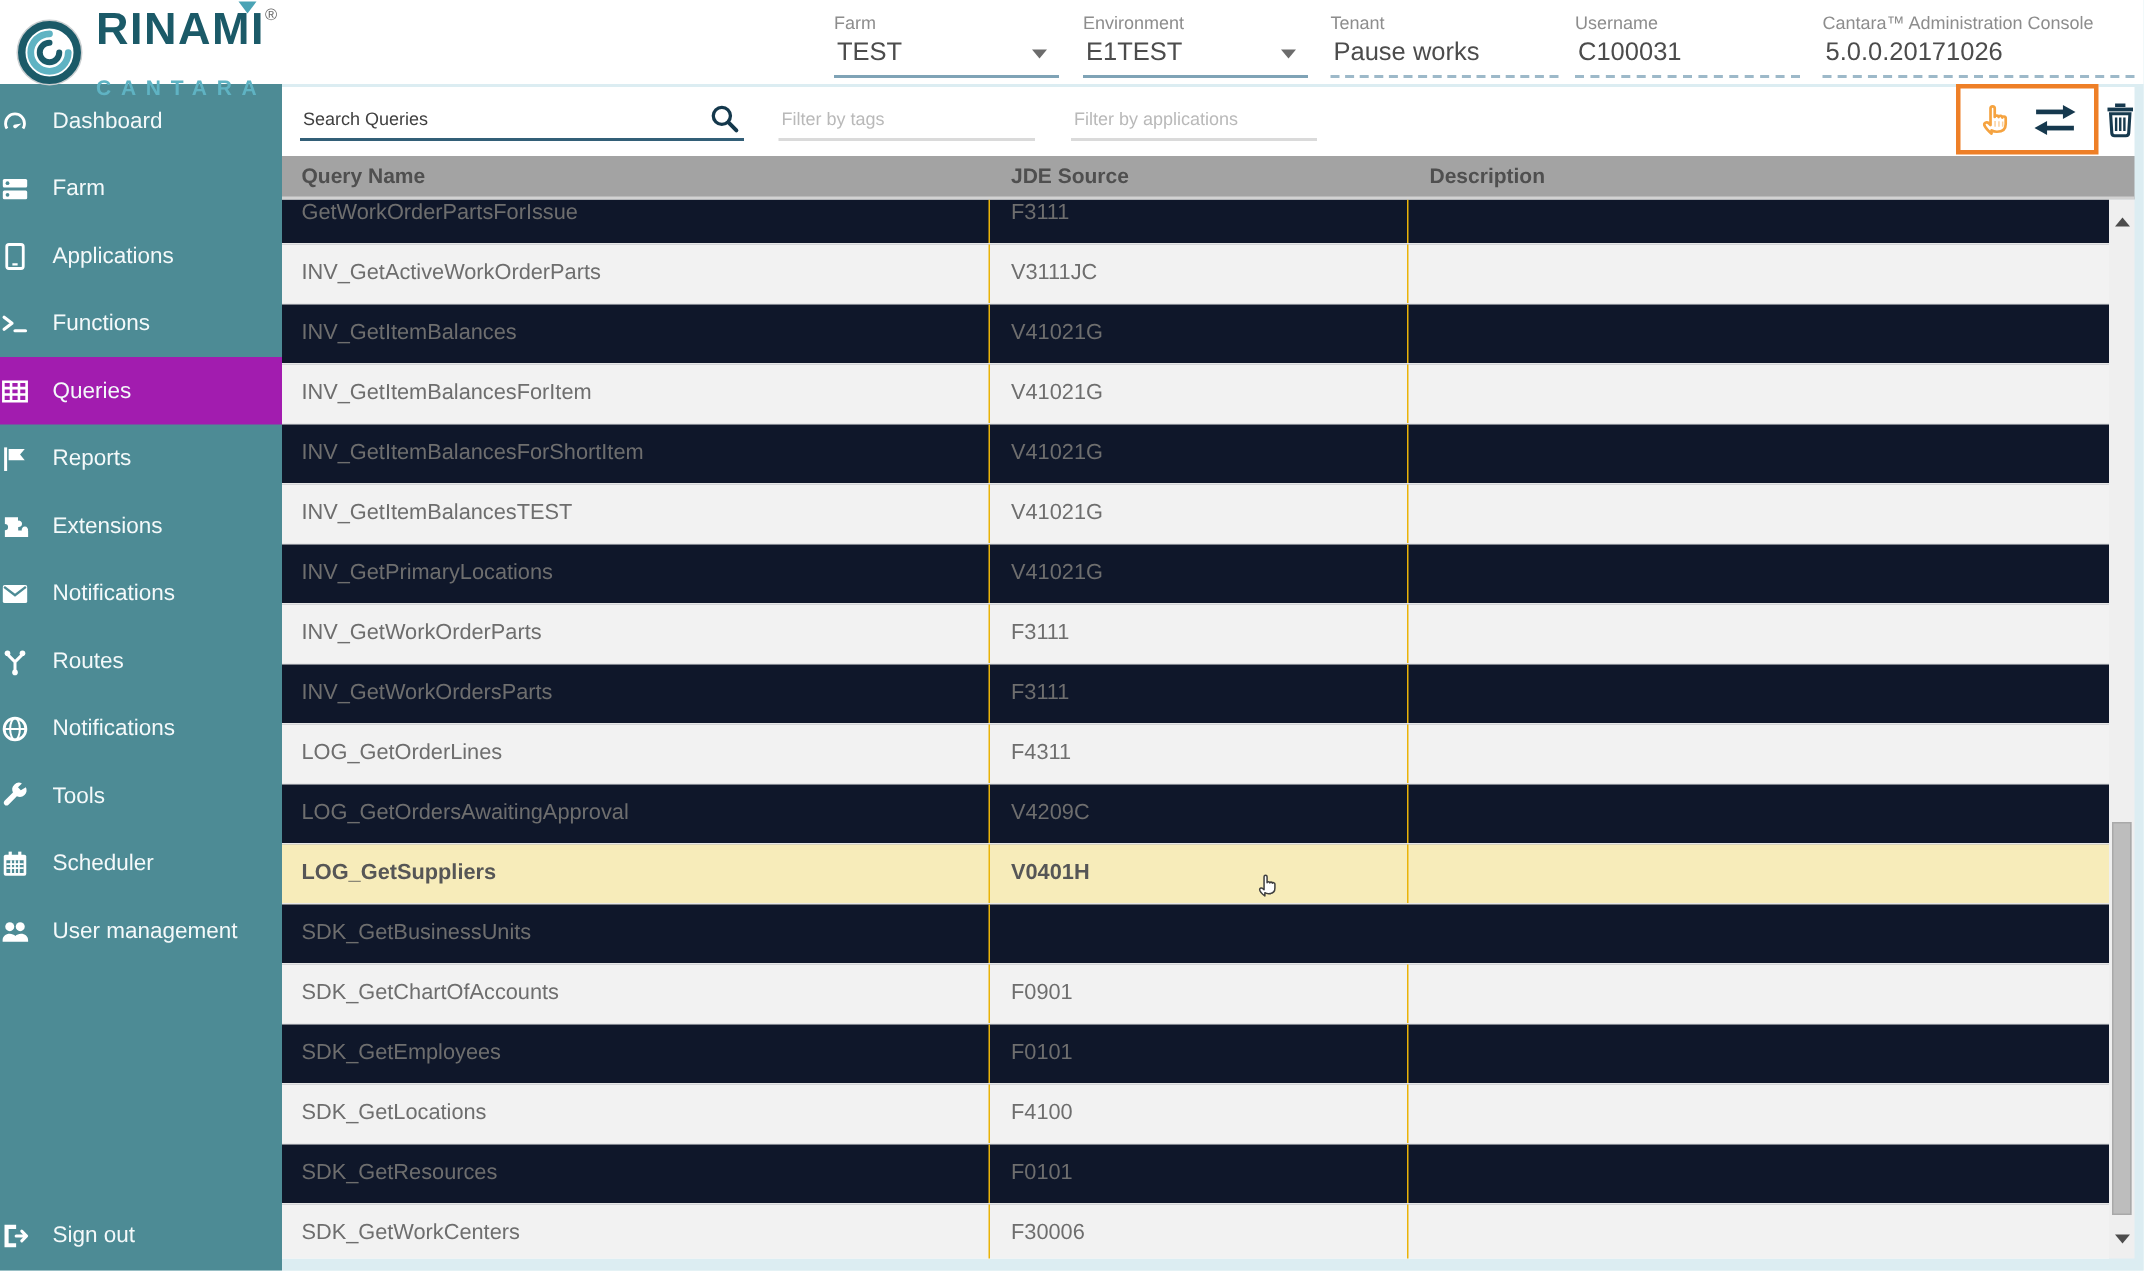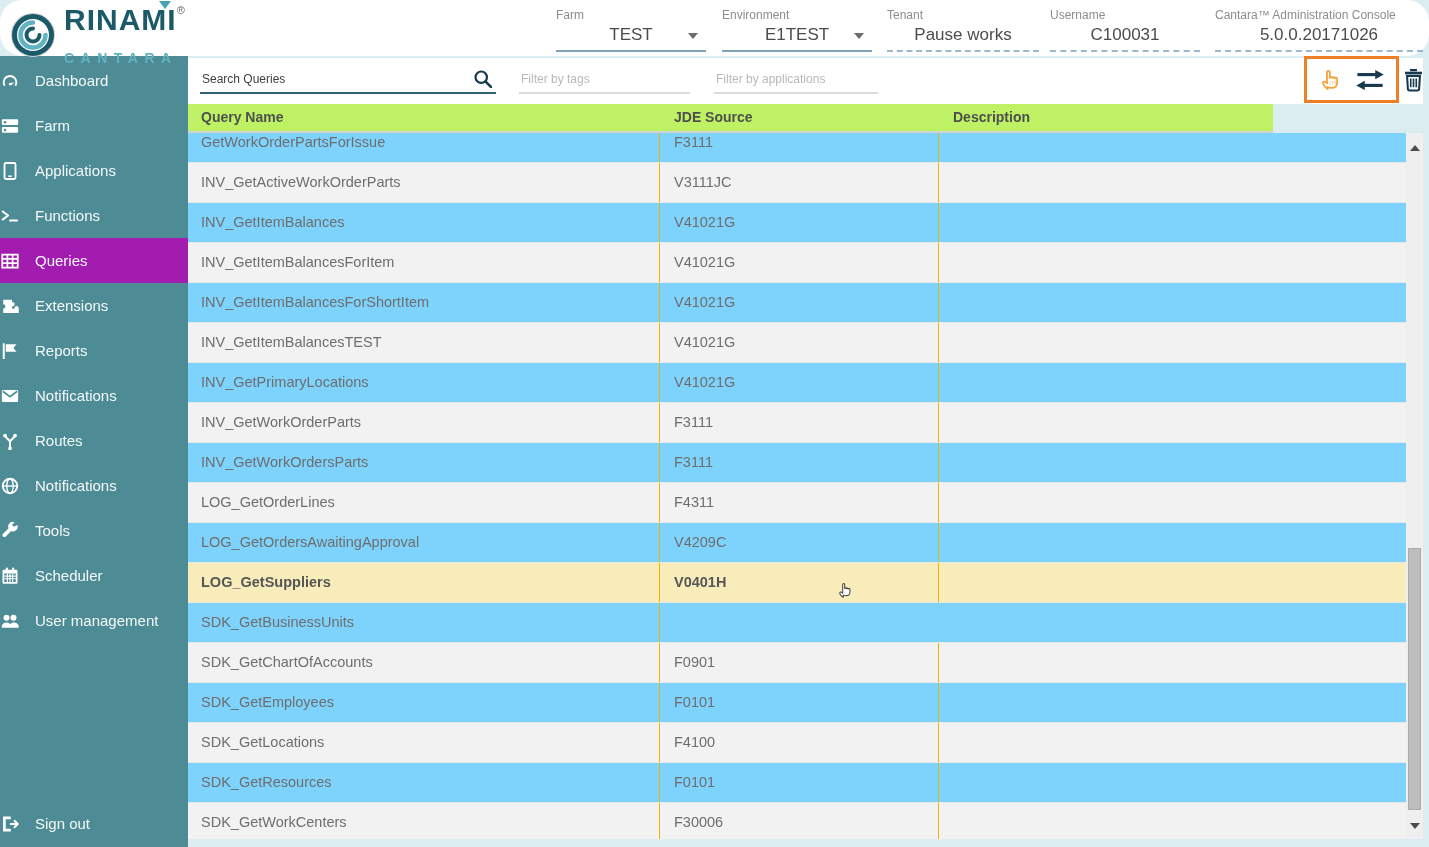--- a/index.html
+++ b/index.html
@@ -1,32 +1,32 @@
 <!DOCTYPE html>
 <html><head>
 <meta charset="utf-8">
 <style>
   * { margin:0; padding:0; box-sizing:border-box; }
   html,body { width:1429px; height:847px; overflow:hidden;
     font-family:"Liberation Sans","DejaVu Sans",sans-serif; background:#dcedf2; }
 
   
-  .app-header { position:absolute; left:0; top:0; width:1429px; height:56px; background:#ffffff; z-index:5;border-radius:22px; }
+  .app-header { position:absolute; left:0; top:0; width:1429px; height:56px; background:#ffffff; z-index:5; }
   .brand { position:absolute; left:10px; top:5px; display:flex; align-items:center; gap:8px; }
   .brand-mark { width:46px; height:46px; }
   .brand-text { line-height:1; position:relative; }
   .brand-name { font-size:30px; font-weight:bold; letter-spacing:1px; color:#1b5a68; }
   .brand-reg { font-size:11px; color:#6a6a6a; vertical-align:top; }
   .brand-caret { position:absolute; right:14px; top:-4px; width:0; height:0;
     border-left:6px solid transparent; border-right:6px solid transparent; border-top:8px solid #4aa3b5; }
   .brand-sub { font-size:14px; font-weight:bold; letter-spacing:6.5px; color:#5fb3c3; margin-top:16px; }
 
   .hfield { position:absolute; top:8px; }
   .hfield .lab { font-size:12px; color:#8d8d8d; margin-bottom:2px; }
-  .hfield .val { font-size:17px; color:#4c4c4c; padding:1px 2px 5px 2px; position:relative;text-align:center; }
+  .hfield .val { font-size:17px; color:#4c4c4c; padding:1px 2px 5px 2px; position:relative; }
   .hfield.solid .val { border-bottom:2px solid #7fa3b6; }
   .hfield.dashed .val { border-bottom:2px dashed #9db9c9; }
   .hfield .caret { position:absolute; right:8px; top:9px; width:0; height:0;
     border-left:5px solid transparent; border-right:5px solid transparent; border-top:6px solid #6c6c6c; }
   .hf-farm { left:556px; width:150px; }
   .hf-env  { left:722px; width:150px; }
   .hf-tenant { left:887px; width:152px; }
   .hf-user { left:1050px; width:150px; }
   .hf-console { left:1215px; width:208px; }
 
@@ -49,29 +49,29 @@
   .tb-apps { left:526px; width:164px; color:#b9b9b9; border-bottom:2px solid #dadada; padding:6px 2px; }
 
   .action-box { position:absolute; left:1116px; top:-2px; height:47px; border:3px solid #ee7f27;
     display:flex; align-items:center; gap:10px; padding:0 10px; background:#ffffff; }
   .ico-btn { display:inline-flex; cursor:pointer; }
   .hand-ico { width:27px; height:27px; color:#f5a340; }
   .swap-ico { width:32px; height:24px; color:#16394e; }
   .trash-btn { position:absolute; left:1214px; top:9px; width:23px; height:26px; color:#16394e; cursor:pointer; }
   .ico-btn svg, .trash-btn svg, .search-ico svg { width:100%; height:100%; }
 
-  .thead { position:absolute; left:188px; top:104px; width:1085px; height:29px; background:#bef264;
+  .thead { position:absolute; left:188px; top:104px; width:1235px; height:29px; background:#a3a3a3;
     border-bottom:2px solid #d2d2d2; z-index:3; }
   .thead span { position:absolute; top:5px; font-size:14px; font-weight:bold; color:#4f4f4f; }
   .th-name { left:13px; } .th-source { left:486px; } .th-desc { left:765px; }
 
   .rows-viewport { position:absolute; left:188px; top:133px; width:1218px; height:706px;
     overflow:hidden; background:#ffffff; z-index:2; }
   .trow { height:40px; display:grid; grid-template-columns:471px 279px 1fr;
-    border-bottom:1px solid #e7e7e7; background:#7dd3fc; cursor:pointer; }
+    border-bottom:1px solid #e7e7e7; background:#0f172a; cursor:pointer; }
   .trow:first-child { margin-top:-10px; }
   .trow.alt { background:#f2f2f2; }
   .trow.sel { background:#f7ecba; font-weight:bold; }
   .trow.sel .cell { color:#565656; }
   .cell { font-size:14.5px; color:#6e6e6e; line-height:39px; padding-left:13px;
     white-space:nowrap; overflow:hidden; }
   .cell.c2, .cell.c3 { border-left:1px solid #eab308; padding-left:14px; }
 
   .cursor-hand { position:absolute; left:835px; top:578px; width:22px; height:24px; z-index:6; }
   .cursor-hand svg { width:100%; height:100%; }
@@ -173,33 +173,33 @@
         <span class="ico">
           <svg viewBox="0 0 16 16">
             <path d="M1.8 2.8h12.4v10.4H1.8zM1.8 6.2h12.4M1.8 9.6h12.4M5.9 2.8v10.4M10.1 2.8v10.4" fill="none" stroke="currentColor" stroke-width="1.4"></path>
           </svg>
         </span>
         <span>Queries</span>
       </div>
       <div class="nav-item">
         <span class="ico">
           <svg viewBox="0 0 16 16">
-            <path d="M6.2 3h3.4v1.9a1.7 1.7 0 1 1 .1 3.3v1.9h1.9a1.7 1.7 0 1 1 3.3.1h.1v3.4H2.6V10a1.7 1.7 0 1 0 0-3.4V3z" fill="currentColor"></path>
-          </svg>
-        </span>
-        <span>Extensions</span>
-      </div>
-      <div class="nav-item">
-        <span class="ico">
-          <svg viewBox="0 0 16 16">
             <line x1="3" y1="1.8" x2="3" y2="14.4" stroke="currentColor" stroke-width="1.6"></line>
             <path d="M4.6 2.6h8.6l-2.5 3 2.5 3H4.6z" fill="currentColor"></path>
           </svg>
         </span>
         <span>Reports</span>
+      </div>
+      <div class="nav-item">
+        <span class="ico">
+          <svg viewBox="0 0 16 16">
+            <path d="M6.2 3h3.4v1.9a1.7 1.7 0 1 1 .1 3.3v1.9h1.9a1.7 1.7 0 1 1 3.3.1h.1v3.4H2.6V10a1.7 1.7 0 1 0 0-3.4V3z" fill="currentColor"></path>
+          </svg>
+        </span>
+        <span>Extensions</span>
       </div>
       <div class="nav-item">
         <span class="ico">
           <svg viewBox="0 0 16 16">
             <rect x="1.5" y="3.2" width="13" height="9.6" rx="1" fill="currentColor"></rect>
             <path d="M2.2 4.2 8 8.6l5.8-4.4" fill="none" stroke="#4d8b95" stroke-width="1.3"></path>
           </svg>
         </span>
         <span>Notifications</span>
       </div>

